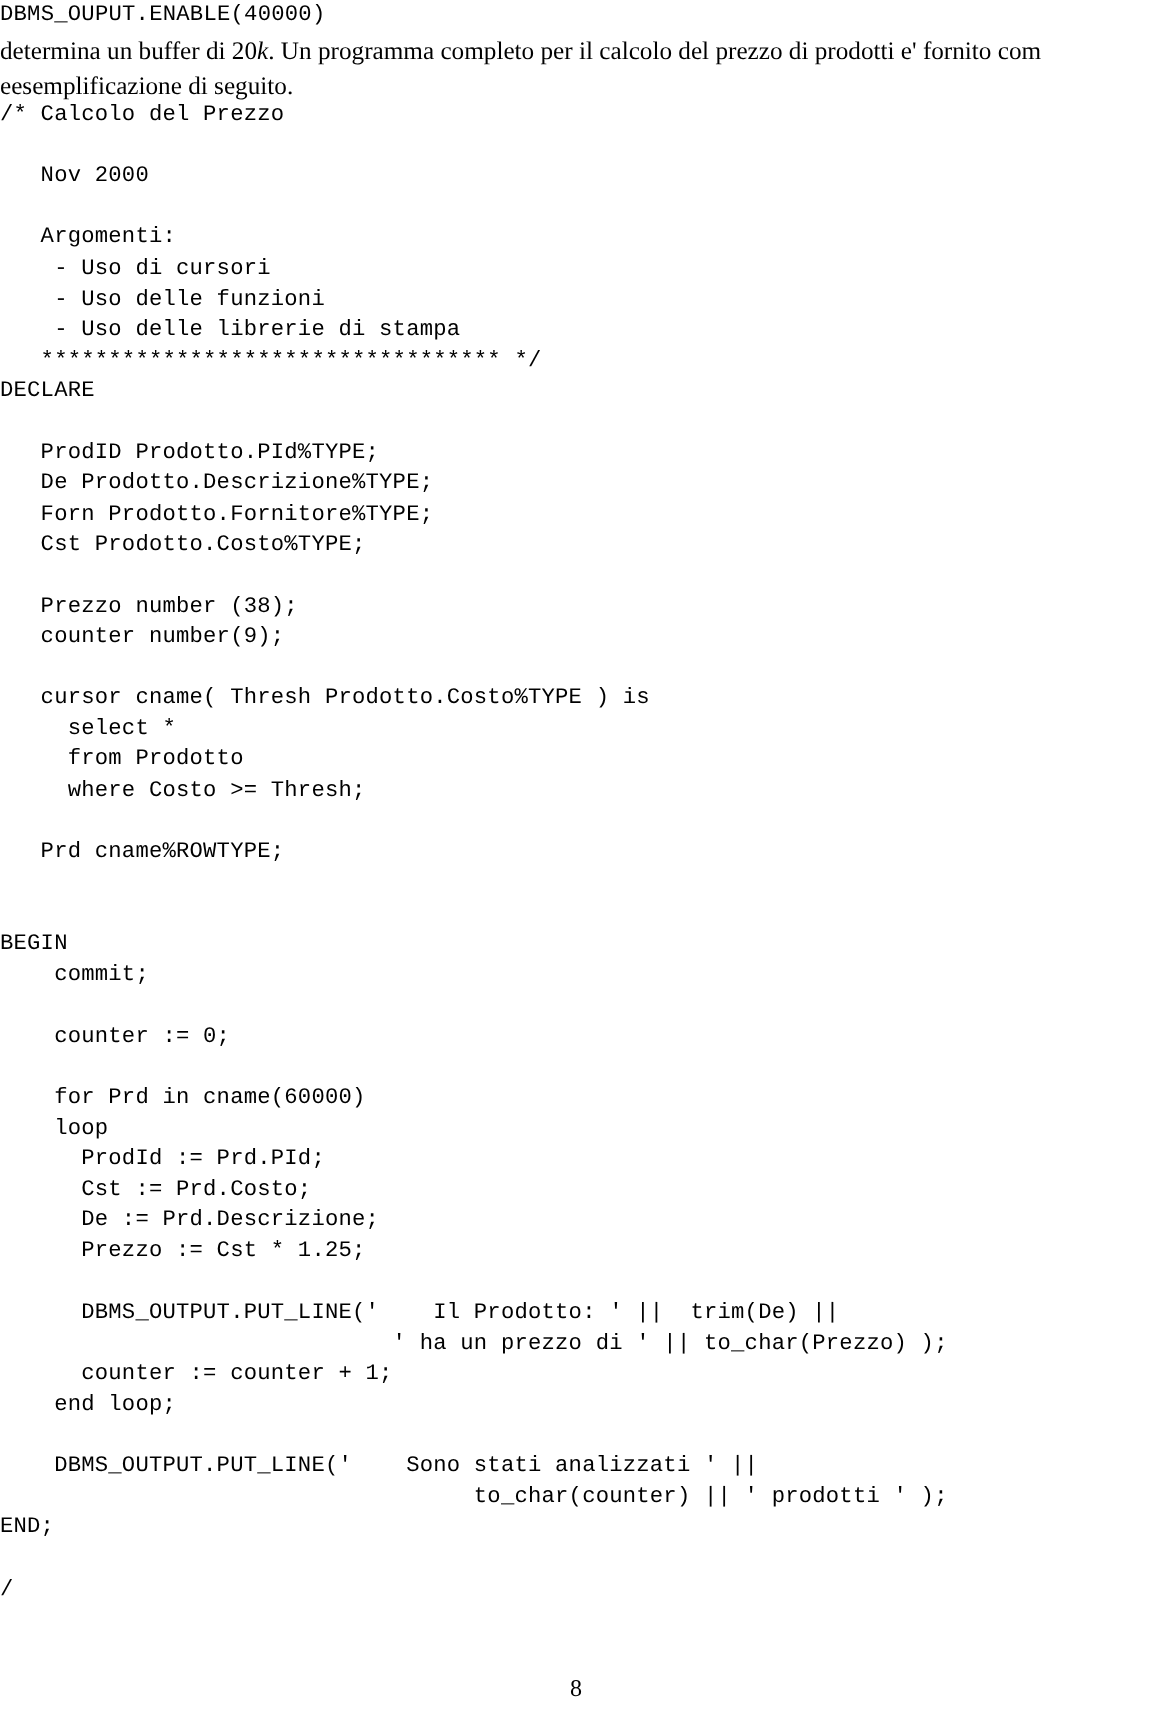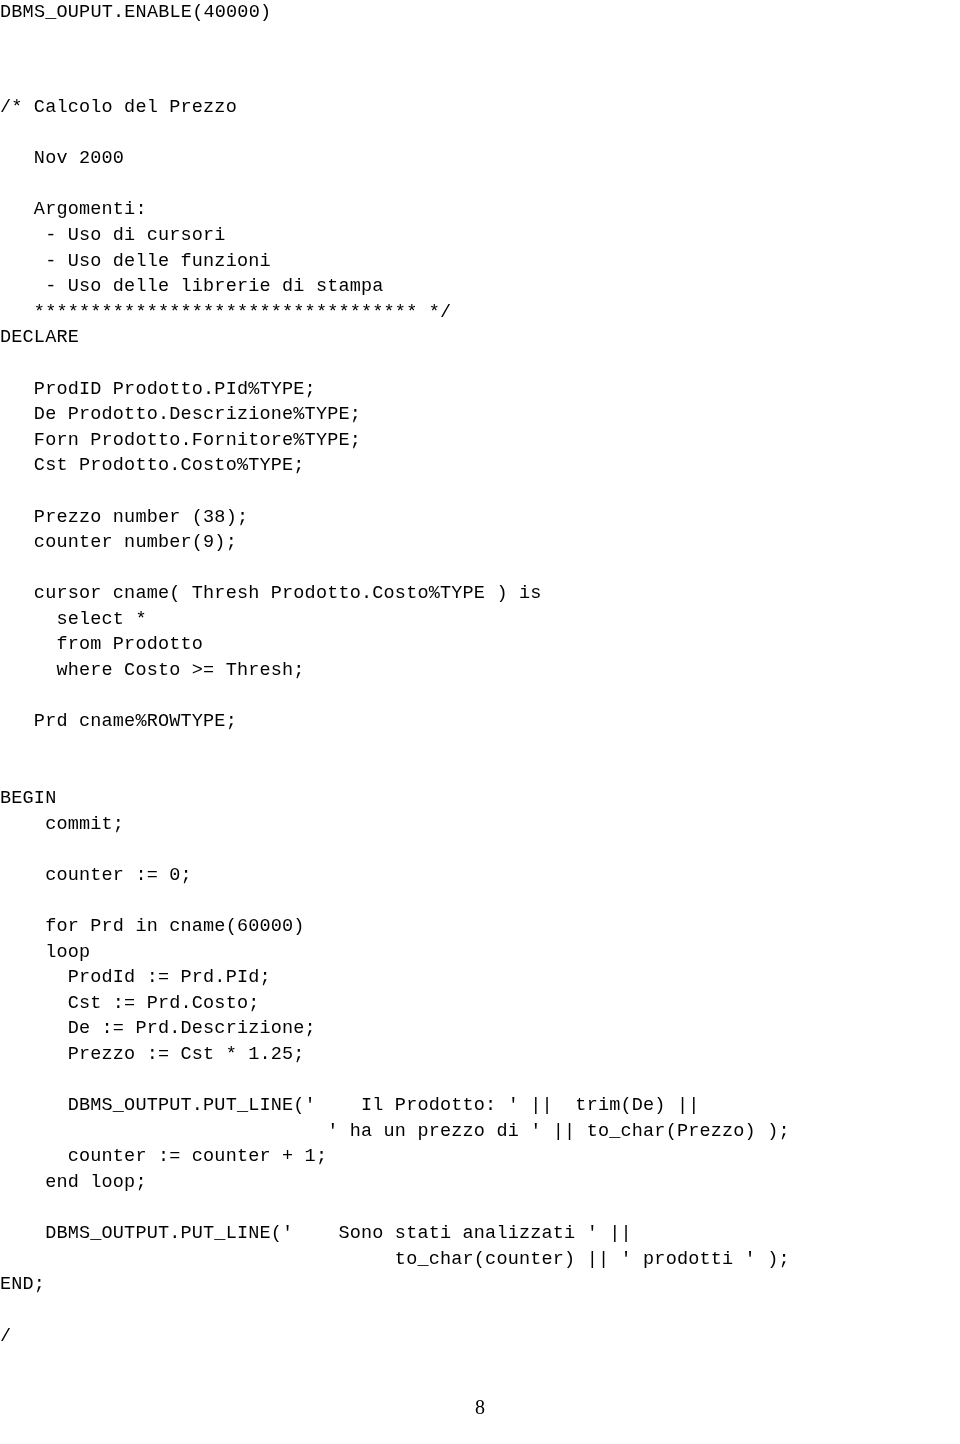--- a/index.html
+++ b/index.html
@@ -45,21 +45,21 @@
     white-space: pre-wrap;
   }
   .prose-line .ital {
     font-style: italic;
   }
 
   
   .code-block {
     position: absolute;
     left: 0px;
-    top: 95px;
+    top: 83px;
     width: 960px;
     font-family: "Liberation Mono", "DejaVu Sans Mono", monospace;
     font-size: 18.5px;
     line-height: 25.6px;
     letter-spacing: 0.18px;
     white-space: pre;
     color: #000000;
   }
   .code-line {
     white-space: pre;
@@ -77,19 +77,20 @@
     font-size: 20px;
   }
 </style>
 </head>
 <body>
 
 <div class="page">
 
   <div class="prose-block">
     <span class="mono-inline">DBMS_OUPUT.ENABLE(40000)</span>
+    <p class="prose-line" style="margin:2px 0 0 0;"><span>determina un buffer di 20</span><span class="ital">k</span><span>. Un programma completo per il calcolo del prezzo di prodotti e' fornito com eesemplificazione di seguito.</span></p>
   </div>
 
   <div class="code-block"><div class="code-line">/* Calcolo del Prezzo</div><div class="code-line"></div><div class="code-line">   Nov 2000</div><div class="code-line"></div><div class="code-line">   Argomenti:</div><div class="code-line">    - Uso di cursori</div><div class="code-line">    - Uso delle funzioni</div><div class="code-line">    - Uso delle librerie di stampa</div><div class="code-line">   ********************************** */</div><div class="code-line">DECLARE</div><div class="code-line"></div><div class="code-line">   ProdID Prodotto.PId%TYPE;</div><div class="code-line">   De Prodotto.Descrizione%TYPE;</div><div class="code-line">   Forn Prodotto.Fornitore%TYPE;</div><div class="code-line">   Cst Prodotto.Costo%TYPE;</div><div class="code-line"></div><div class="code-line">   Prezzo number (38);</div><div class="code-line">   counter number(9);</div><div class="code-line"></div><div class="code-line">   cursor cname( Thresh Prodotto.Costo%TYPE ) is</div><div class="code-line">     select *</div><div class="code-line">     from Prodotto</div><div class="code-line">     where Costo &gt;= Thresh;</div><div class="code-line"></div><div class="code-line">   Prd cname%ROWTYPE;</div><div class="code-line"></div><div class="code-line"></div><div class="code-line">BEGIN</div><div class="code-line">    commit;</div><div class="code-line"></div><div class="code-line">    counter := 0;</div><div class="code-line"></div><div class="code-line">    for Prd in cname(60000)</div><div class="code-line">    loop</div><div class="code-line">      ProdId := Prd.PId;</div><div class="code-line">      Cst := Prd.Costo;</div><div class="code-line">      De := Prd.Descrizione;</div><div class="code-line">      Prezzo := Cst * 1.25;</div><div class="code-line"></div><div class="code-line">      DBMS_OUTPUT.PUT_LINE('    Il Prodotto: ' ||  trim(De) ||</div><div class="code-line">                             ' ha un prezzo di ' || to_char(Prezzo) );</div><div class="code-line">      counter := counter + 1;</div><div class="code-line">    end loop;</div><div class="code-line"></div><div class="code-line">    DBMS_OUTPUT.PUT_LINE('    Sono stati analizzati ' ||</div><div class="code-line">                                   to_char(counter) || ' prodotti ' );</div><div class="code-line">END;</div><div class="code-line"></div><div class="code-line">/</div></div>
 
   <div class="page-number">8</div>
 
 </div>
 
 </body></html>

